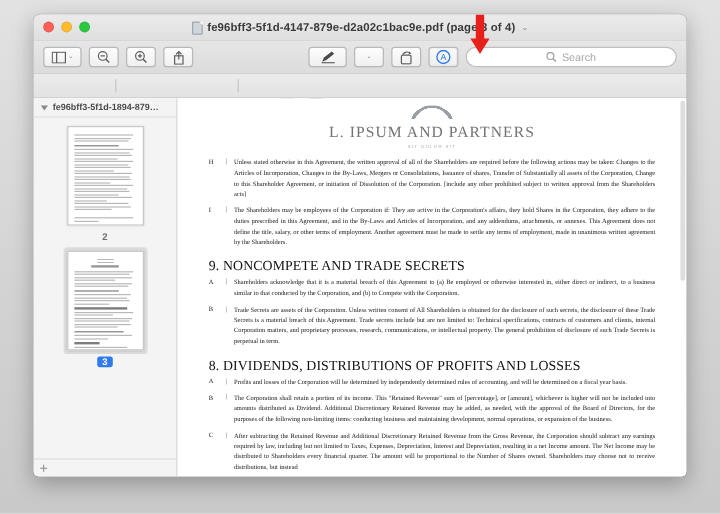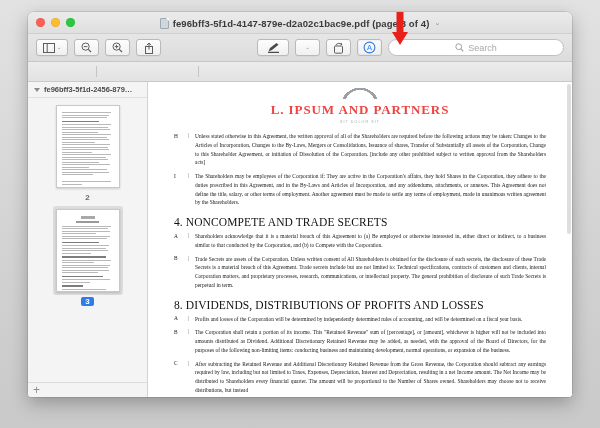--- a/index.html
+++ b/index.html
@@ -143,21 +143,21 @@
   .viewer { flex: 1; background: #fff; overflow: hidden; position: relative;
     padding: 6px 26px 0 26px; }
   .letterhead { text-align: center; margin-bottom: 8px; }
   .lh-mark { width: 36px; height: 11px; margin: 0 auto 3px;
     background:
       radial-gradient(ellipse at 50% 120%, transparent 60%, #9aa0a6 61% 68%, transparent 69%),
       radial-gradient(ellipse at 50% 150%, transparent 62%, #9aa0a6 63% 70%, transparent 71%),
       radial-gradient(ellipse at 50% 185%, transparent 64%, #9aa0a6 65% 72%, transparent 73%);
   }
   .lh-name { font-family: "Liberation Serif", serif; font-size: 13px; letter-spacing: .9px;
-    color: #ef4444; font-weight: 700; }
+    color: #737373; font-weight: 400; }
   .lh-sub { font-size: 3.6px; letter-spacing: 1.1px; color: #a4a8ab; margin-top: 2px; }
 
   .sec-head { font-family: "Liberation Serif", serif; font-size: 11.5px; color: #111;
     letter-spacing: .1px; margin: 9px 0 4px; }
   .clause { display: flex; gap: 0; margin-bottom: 5px; font-family: "Liberation Serif", serif; }
   .cl-mark { width: 14px; flex: 0 0 14px; font-size: 5.4px; color: #1a1a1a; padding-top: .5px; }
   .cl-bar { width: 7px; flex: 0 0 7px; font-size: 5.4px; color: #555; }
   .cl-text { flex: 1; font-size: 5.4px; line-height: 1.62; color: #16181a; text-align: justify; }
 
   
@@ -337,21 +337,21 @@
         </svg>
         <span class="mini-caret">⌄</span>
       </div>
     </div>
 
     <div class="body">
 
       <div class="sidebar">
         <div class="sb-header">
           <span class="tri"></span>
-          <span class="sb-title">fe96bff3-5f1d-2456-879…</span>
+          <span class="sb-title">fe96bff3-5f1d-1894-879…</span>
         </div>
 
         <div class="sb-scroll">
 
           <div class="thumb-cell">
             <div class="thumb-frame">
               <div class="page">
                 <div class="ln" style="width:96%"></div>
                   <div class="ln" style="width:92%"></div>
                 <div class="ln" style="width:88%"></div>
@@ -438,21 +438,21 @@
           <span class="cl-mark">H</span>
           <span class="cl-bar">|</span>
           <span class="cl-text">Unless stated otherwise in this Agreement, the written approval of all of the Shareholders are required before the following actions may be taken: Changes to the Articles of Incorporation, Changes to the By-Laws, Mergers or Consolidations, Issuance of shares, Transfer of Substantially all assets of the Corporation, Change to this Shareholder Agreement, or initiation of Dissolution of the Corporation. [include any other prohibited subject to written approval from the Shareholders acts]</span>
         </div>
         <div class="clause">
           <span class="cl-mark">I</span>
           <span class="cl-bar">|</span>
           <span class="cl-text">The Shareholders may be employees of the Corporation if: They are active in the Corporation's affairs, they hold Shares in the Corporation, they adhere to the duties prescribed in this Agreement, and in the By-Laws and Articles of Incorporation, and any addendums, attachments, or annexes. This Agreement does not define the title, salary, or other terms of employment. Another agreement must be made to settle any terms of employment, made in unanimous written agreement by the Shareholders.</span>
         </div>
 
-        <div class="sec-head">4. NONCOMPETE AND TRADE SECRETS</div>
+        <div class="sec-head">9. NONCOMPETE AND TRADE SECRETS</div>
         <div class="clause">
           <span class="cl-mark">A</span>
           <span class="cl-bar">|</span>
           <span class="cl-text">Shareholders acknowledge that it is a material breach of this Agreement to (a) Be employed or otherwise interested in, either direct or indirect, to a business similar to that conducted by the Corporation, and (b) to Compete with the Corporation.</span>
         </div>
         <div class="clause">
           <span class="cl-mark">B</span>
           <span class="cl-bar">|</span>
           <span class="cl-text">Trade Secrets are assets of the Corporation. Unless written consent of All Shareholders is obtained for the disclosure of such secrets, the disclosure of these Trade Secrets is a material breach of this Agreement. Trade secrets include but are not limited to: Technical specifications, contracts of customers and clients, internal Corporation matters, and proprietary processes, research, communications, or intellectual property. The general prohibition of disclosure of such Trade Secrets is perpetual in term.</span>
         </div>

